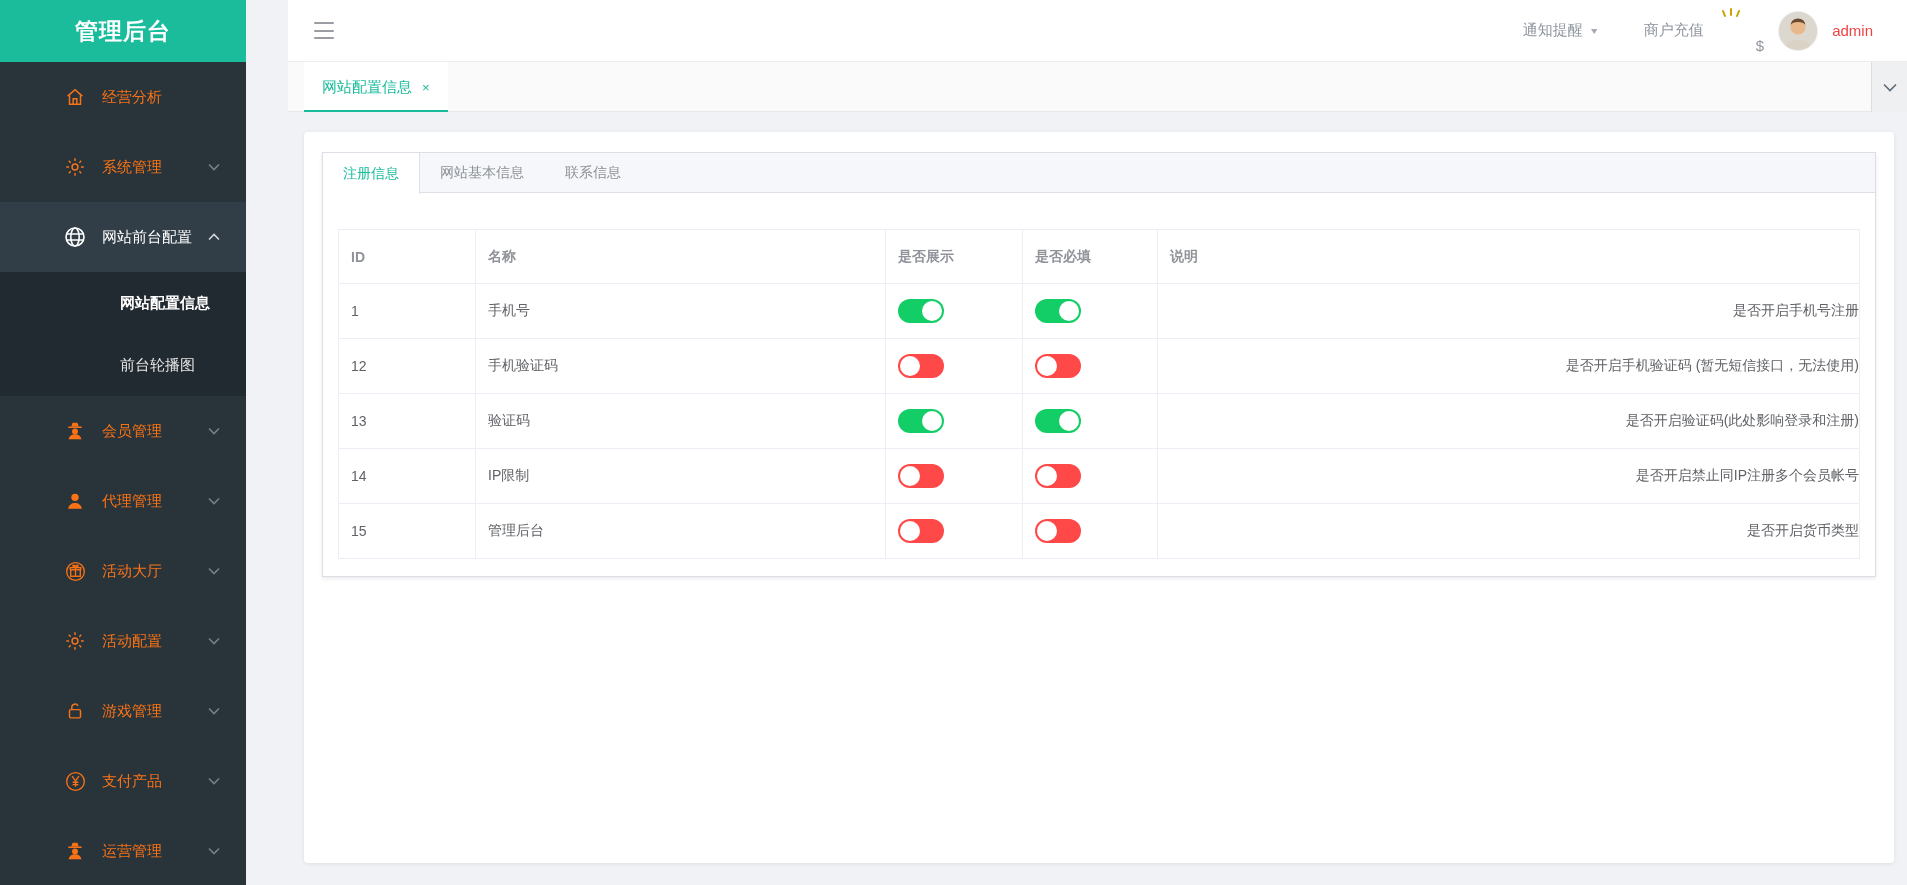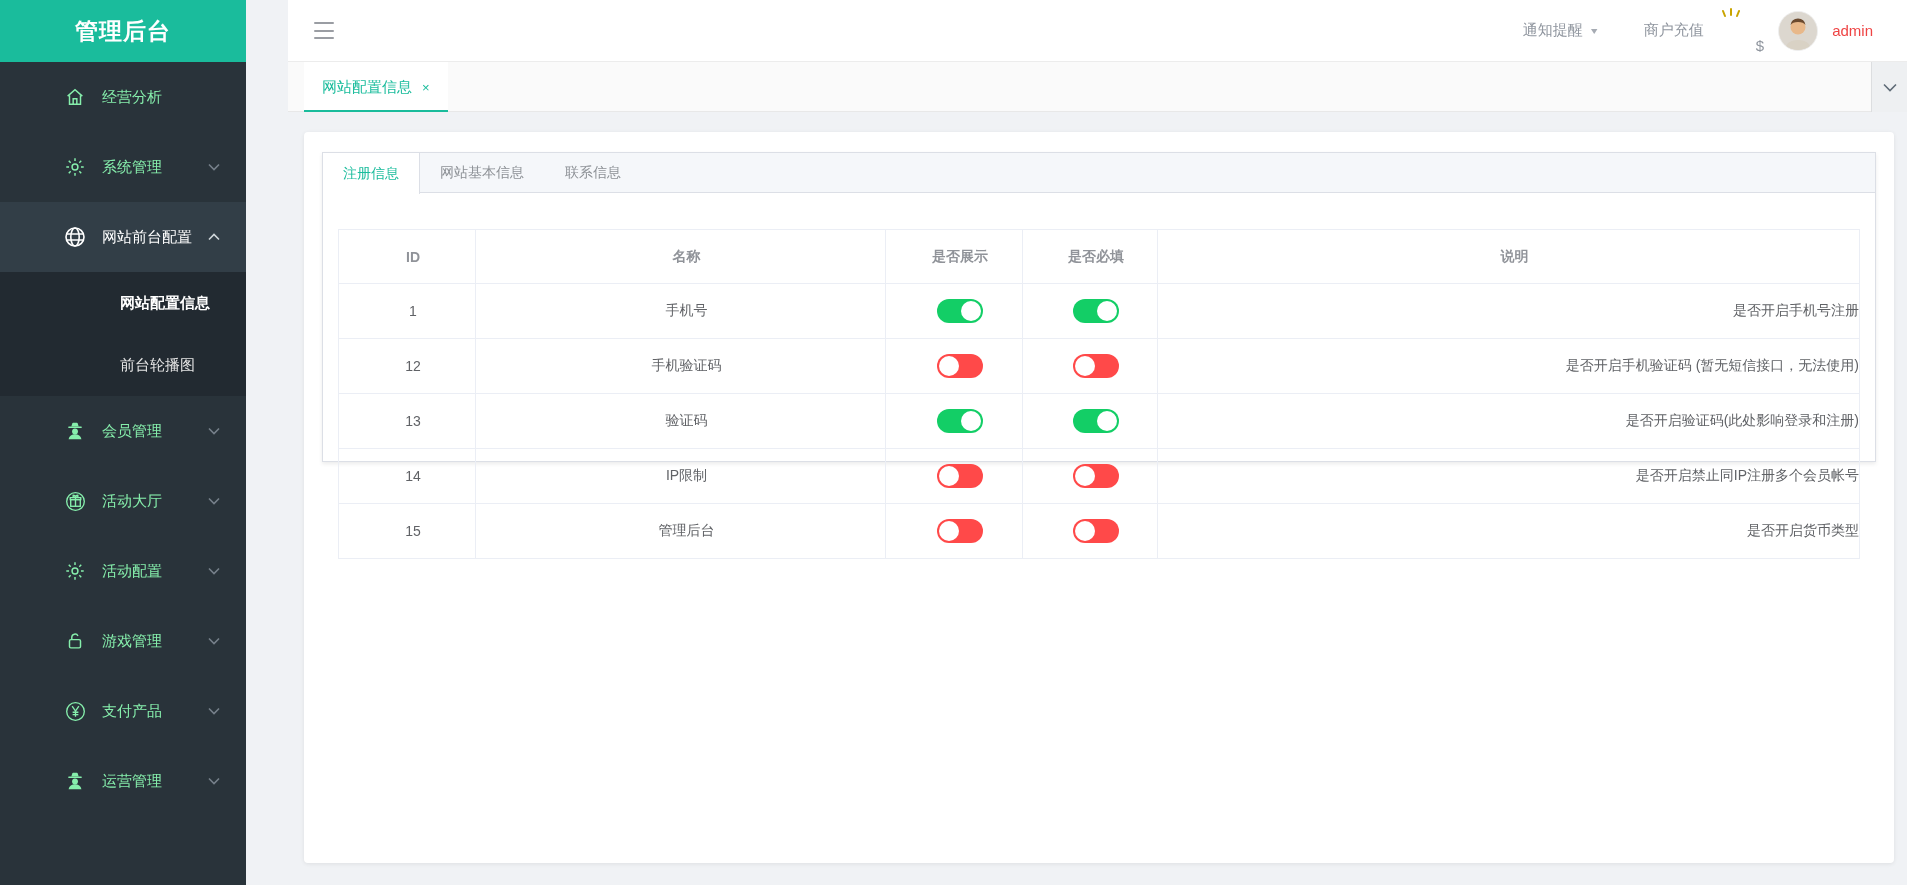--- a/index.html
+++ b/index.html
@@ -6,21 +6,21 @@
   html,body { width:1907px; height:885px; overflow:hidden;
     font-family:"Liberation Sans","DejaVu Sans",sans-serif; }
   body { position:relative; background:#f0f2f5; }
 
   
   .sidebar { position:absolute; left:0; top:0; width:246px; height:885px;
     background:#29333a; z-index:5; }
   .logo { height:62px; background:#1abc9c; color:#fff; font-size:23px; font-weight:bold;
     display:flex; align-items:center; justify-content:center; letter-spacing:1px; }
   .menu-item { height:70px; display:flex; align-items:center; cursor:pointer;
-    color:#86efac; font-size:15px; position:relative; }
+    color:#f97316; font-size:15px; position:relative; }
   .menu-item .mi-icon { position:absolute; left:62px; width:26px; height:26px;
     display:flex; align-items:center; justify-content:center; }
   .menu-item .mi-label { position:absolute; left:102px; white-space:nowrap; }
   .menu-item .mi-arrow { position:absolute; right:26px; color:#76808a; }
   .menu-item.active-parent { background:#323e47; color:#fff;padding-left:20px; }
   .menu-item.active-parent .mi-arrow { color:#cfd6da; }
   .submenu { background:#222a31; }
   .sub-item { height:62px; display:flex; align-items:center; color:#e5e5e5;
     font-size:15px; cursor:pointer; padding-left:120px; }
   .sub-item.active { color:#fff; font-weight:bold; }
@@ -49,33 +49,33 @@
   .route-close { font-size:13px; color:#1abc9c; cursor:pointer; }
   .strip-toggle { position:absolute; right:0; top:0; width:36px; height:50px; background:#eef0f2;
     border-left:1px solid #dcdee0; display:flex; align-items:center; justify-content:center;
     color:#5f6b77; cursor:pointer; font-size:13px; }
 
   
   .content { position:absolute; left:288px; top:112px; right:0; bottom:0; background:#f0f2f5; }
   .panel { position:absolute; left:16px; top:20px; width:1590px; height:731px; background:#fff;
     border-radius:4px; box-shadow:0 1px 4px rgba(0,0,0,.08); }
 
-  .tabs-card { position:absolute; left:18px; top:20px; width:1554px; height:310px;
+  .tabs-card { position:absolute; left:18px; top:20px; width:1554px; height:425px;
     background:#fff; border:1px solid #dcdfe6; box-shadow:0 2px 4px rgba(0,0,0,.08); }
   .tabs-header { height:40px; background:#f5f7fa; border-bottom:1px solid #dcdfe6; display:flex; }
   .tc-tab { height:40px; padding:0 20px; display:flex; align-items:center; font-size:14px;
     color:#8c9095; cursor:pointer; border-right:1px solid transparent; }
   .tc-tab.active { background:#fff; color:#1abc9c; border-right:1px solid #dcdfe6;
     margin-bottom:-1px; height:41px; }
   .tabs-body { padding:36px 15px 15px 15px; }
 
   
   table.cfg { width:100%; border-collapse:collapse; font-size:14px; color:#606266;
     border:1px solid #ebeef5; }
-  table.cfg th, table.cfg td { border:1px solid #ebeef5; text-align:center;padding-left:12px; }
+  table.cfg th, table.cfg td { border:1px solid #ebeef5; text-align:left;padding-left:12px; }
   table.cfg th { height:54px; color:#909399; font-weight:bold; background:#fff; }
   table.cfg td { height:55px; }
   td.desc, col.c-desc { text-align:left; }
   table.cfg td.desc { text-align:right; padding-left:15px; }
   .col-id { width:137px; } .col-name { width:410px; } .col-show { width:137px; }
   .col-req { width:135px; } .col-desc { width:auto; }
 
   
   .switch { width:46px; height:24px; border-radius:12px; display:inline-block;
     position:relative; vertical-align:middle; cursor:pointer; }
@@ -153,20 +153,34 @@
         </svg>
     </span>
     <span class="mi-label">会员管理</span>
     <span class="mi-arrow">
       <svg width="12" height="8" viewBox="0 0 12 8" fill="none" stroke="currentColor" stroke-width="1.6">
           <path d="M1 1.5 L6 6.5 L11 1.5"></path>
         </svg>
     </span>
   </div>
 
+  <div class="menu-item">
+    <span class="mi-icon">
+      <svg width="22" height="22" viewBox="0 0 24 24" fill="currentColor">
+          <circle cx="12" cy="8" r="4"></circle>
+          <path d="M4.5 20.5c.7-4.2 4-6.3 7.5-6.3s6.8 2.1 7.5 6.3z"></path>
+        </svg>
+    </span>
+    <span class="mi-label">代理管理</span>
+    <span class="mi-arrow">
+      <svg width="12" height="8" viewBox="0 0 12 8" fill="none" stroke="currentColor" stroke-width="1.6">
+          <path d="M1 1.5 L6 6.5 L11 1.5"></path>
+        </svg>
+    </span>
+  </div>
 
   <div class="menu-item">
     <span class="mi-icon">
       <svg width="23" height="23" viewBox="0 0 24 24" fill="none" stroke="currentColor" stroke-width="1.4">
           <circle cx="12" cy="12" r="9.2"></circle>
           <rect x="7" y="10" width="10" height="7"></rect>
           <path d="M6.5 8h11v2h-11zM12 8v9M9.5 5.5c1.5 0 2.5 1 2.5 2.5-1.5 0-2.9-.4-2.5-2.5zM14.5 5.5c-1.5 0-2.5 1-2.5 2.5 1.5 0 2.9-.4 2.5-2.5z"></path>
         </svg>
     </span>
     <span class="mi-label">活动大厅</span>

